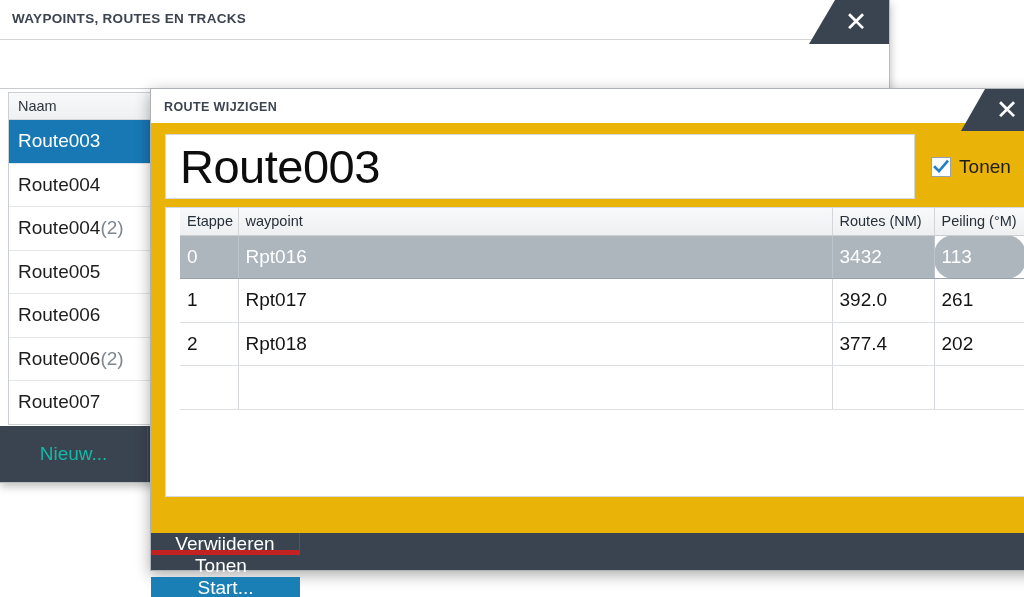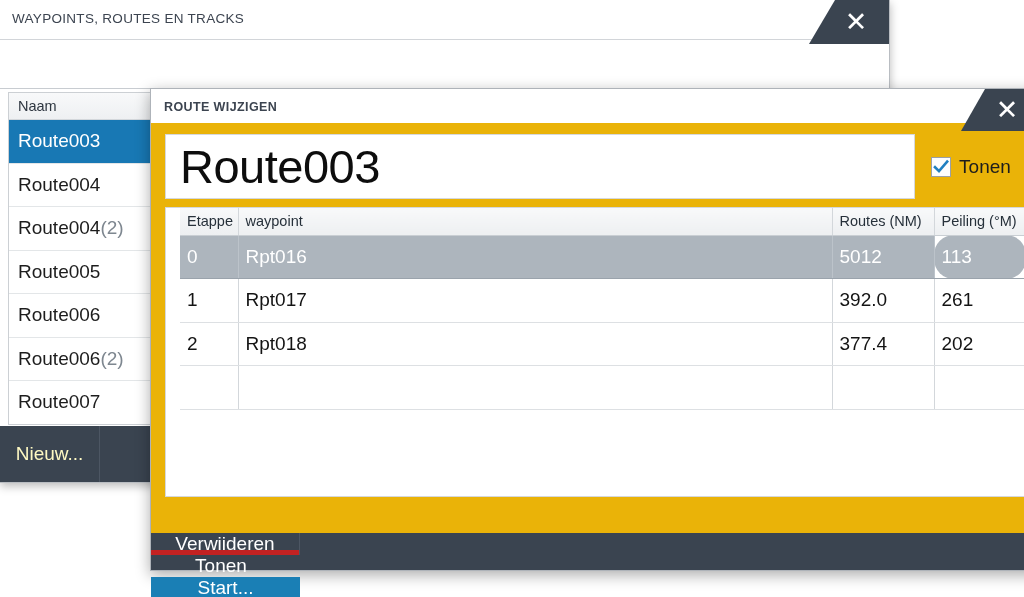--- a/index.html
+++ b/index.html
@@ -38,21 +38,21 @@
     height: 40px;
     background: #ffffff;
     border-bottom: 1px solid #d2d5d9;
     box-sizing: border-box;
   }
   .outer-title {
     position: absolute;
     left: 12px;
     top: 11px;
     font-size: 13.5px;
-    font-weight: normal;
+    font-weight: bold;
     letter-spacing: 0.3px;
     color: #3c4450;
   }
 
   
   .close-btn {
     position: absolute;
     background: #3a4450;
     cursor: pointer;
     display: flex;
@@ -172,25 +172,25 @@
     position: absolute;
     left: 0;
     bottom: 0;
     width: 100%;
     height: 56px;
     background: #3a4450;
     display: flex;
     align-items: stretch;
   }
   .outer-bottombar .bar-btn {
-    width: 100px;
+    width: 148px;
     display: flex;
     align-items: center;
     justify-content: center;
-    color: #fef9c3;
+    color: #14b8a6;
     font-size: 19px;
     cursor: pointer;
     border-right: 1px solid #4c5663;
     box-sizing: border-box;
   }
 
   
   .inner-dialog {
     position: absolute;
     left: 110px;
@@ -453,21 +453,21 @@
           <th class="col-etappe">Etappe</th>
           <th>waypoint</th>
           <th class="col-afstand">Routes (NM)</th>
           <th class="col-peiling">Peiling (°M)</th>
         </tr>
       </thead>
       <tbody>
         <tr class="selected">
           <td>0</td>
           <td>Rpt016</td>
-          <td>5012</td>
+          <td>3432</td>
           <td>113</td>
         </tr>
         <tr>
           <td>1</td>
           <td>Rpt017</td>
           <td>392.0</td>
           <td>261</td>
         </tr>
         <tr>
           <td>2</td>

